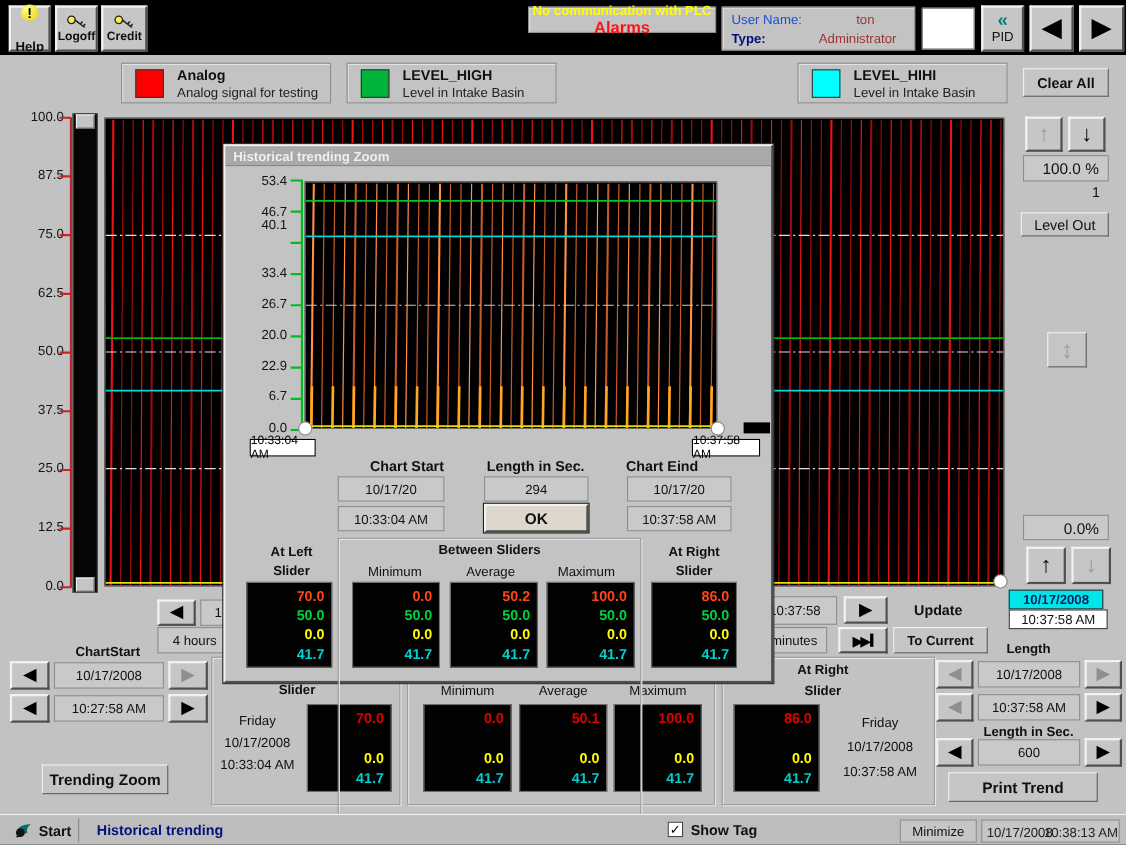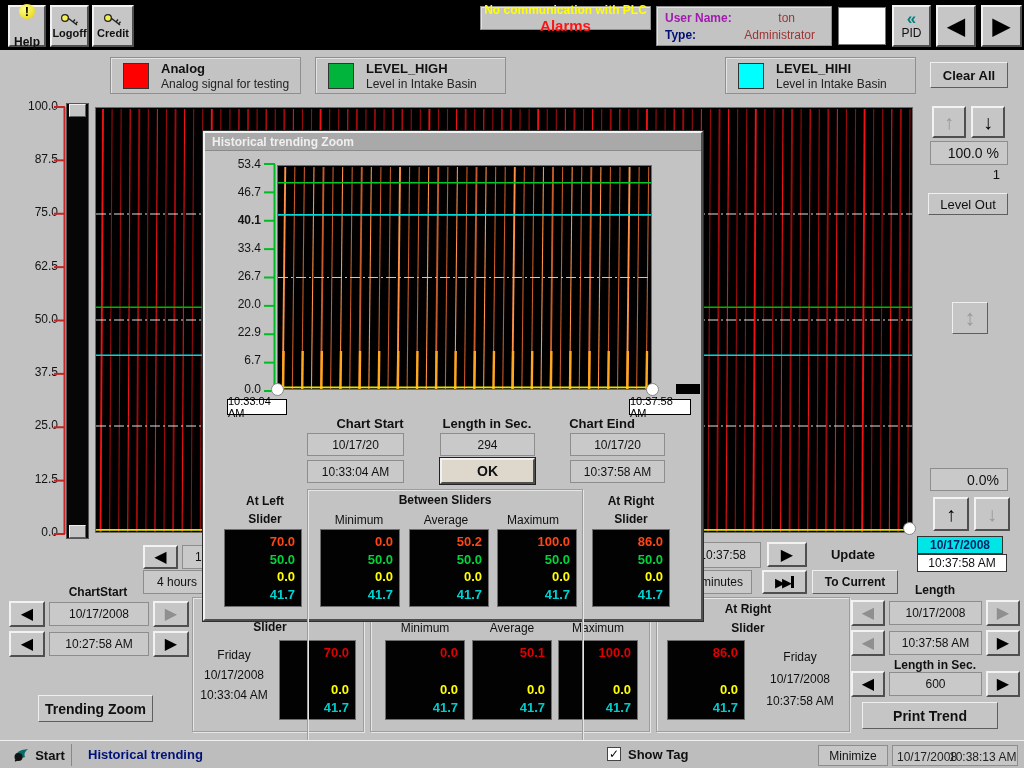--- a/index.html
+++ b/index.html
@@ -54,21 +54,21 @@
   </div>
 
 
   <div class="abs panel" style="left:480px;top:6px;width:171px;height:24px;display:flex;flex-direction:column;align-items:center;justify-content:center;">
     <span style="font-size: 12px; font-weight: bold; color: rgb(255, 255, 0);">No communication with PLC</span>
     <span style="font-size: 15px; font-weight: bold; color: rgb(255, 20, 20);">Alarms</span>
   </div>
 
   <div class="abs panel" style="left:656px;top:6px;width:176px;height:40px;font-size:12px;padding:3px 8px;">
     <div style="display:flex;justify-content:space-between;line-height:17px;">
-      <span style="color:#a21caf;font-weight:bold;">User Name:</span>
+      <span style="color:#1d4ed8;font-weight:normal;">User Name:</span>
       <span style="color:#9c3434;padding-right:28px;">ton</span>
     </div>
     <div style="display:flex;justify-content:space-between;line-height:17px;">
       <span style="color:#001078;font-weight:bold;">Type:</span>
       <span style="color:#9c3434;padding-right:8px;">Administrator</span>
     </div>
   </div>
 
   <div class="abs" style="left:838px;top:7px;width:48px;height:38px;background:#fff;border:1px solid #777;"></div>
 
@@ -398,21 +398,21 @@
     <span style="font-size:14px;font-weight:bold;color:#101010;">Print Trend</span>
   </div>
 
   <div class="abs raised" style="left:203px;top:131px;width:500px;height:490px;background:#c3c3c3;outline:1px solid #2e2e2e;z-index:30;">
     <div style="height:18px;background:#a9a9a9;display:flex;align-items:center;border-bottom:1px solid #8a8a8a;">
       <span style="font-size:12px;font-weight:bold;color:#efefef;padding-left:7px;">Historical trending Zoom</span>
     </div>
 
     <span class="tick-label" style="left:14px;top:25px;">53.4</span>
     <span class="tick-label" style="left:14px;top:53px;">46.7</span>
-    <span class="tick-label" style="left:14px;top:81px;font-weight:bold;">40.1</span>
+    <span class="tick-label" style="left:14px;top:65px;">40.1</span>
     <span class="tick-label" style="left:14px;top:109px;">33.4</span>
     <span class="tick-label" style="left:14px;top:137px;">26.7</span>
     <span class="tick-label" style="left:14px;top:165px;">20.0</span>
     <span class="tick-label" style="left:14px;top:193px;">22.9</span>
     <span class="tick-label" style="left:14px;top:221px;">6.7</span>
     <span class="tick-label" style="left:14px;top:250px;">0.0</span>
     <svg class="abs" width="12" height="229" style="left:59px;top:30px;" viewBox="0 0 12 229">
         <line x1="10.5" y1="1" x2="10.5" y2="228" stroke="#00bb22" stroke-width="2"></line>
         <line x1="0" y1="1" x2="11" y2="1" stroke="#00bb22" stroke-width="2"></line>
         <line x1="0" y1="29.375" x2="11" y2="29.375" stroke="#00bb22" stroke-width="2"></line>

